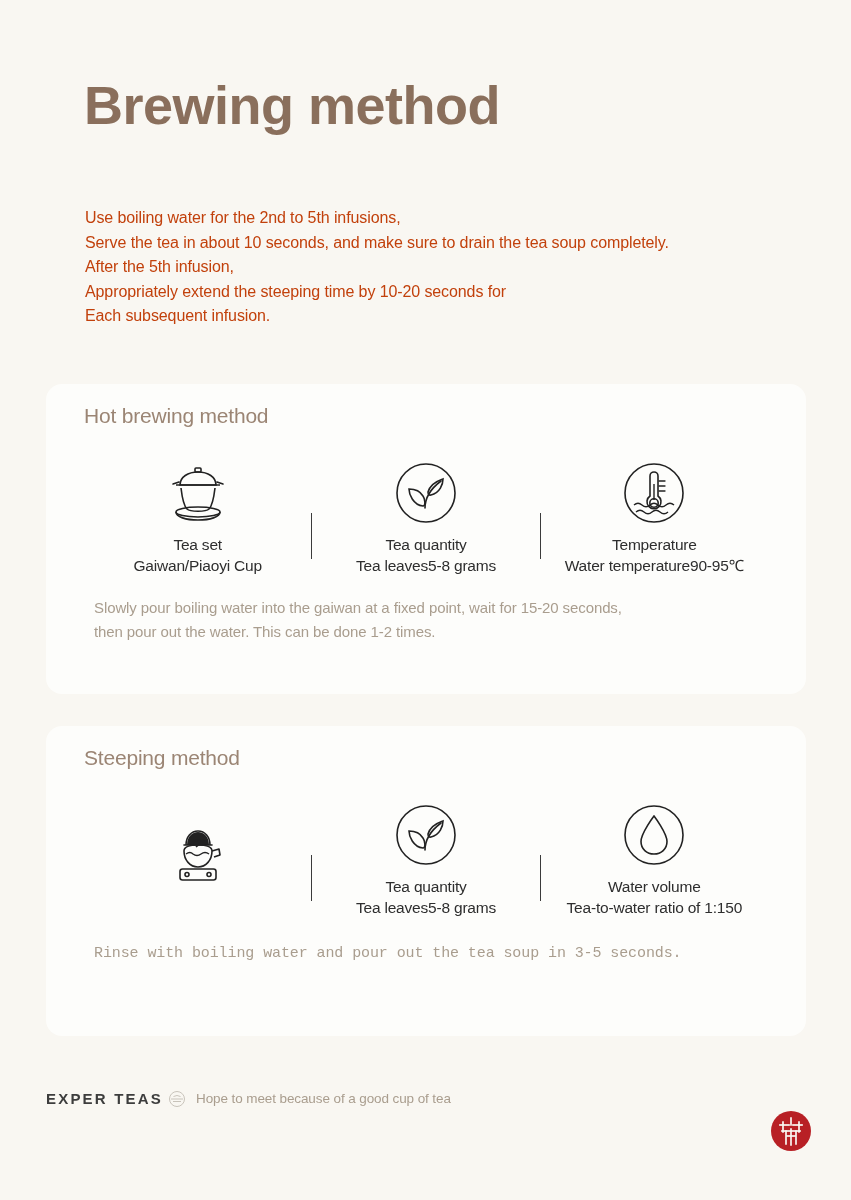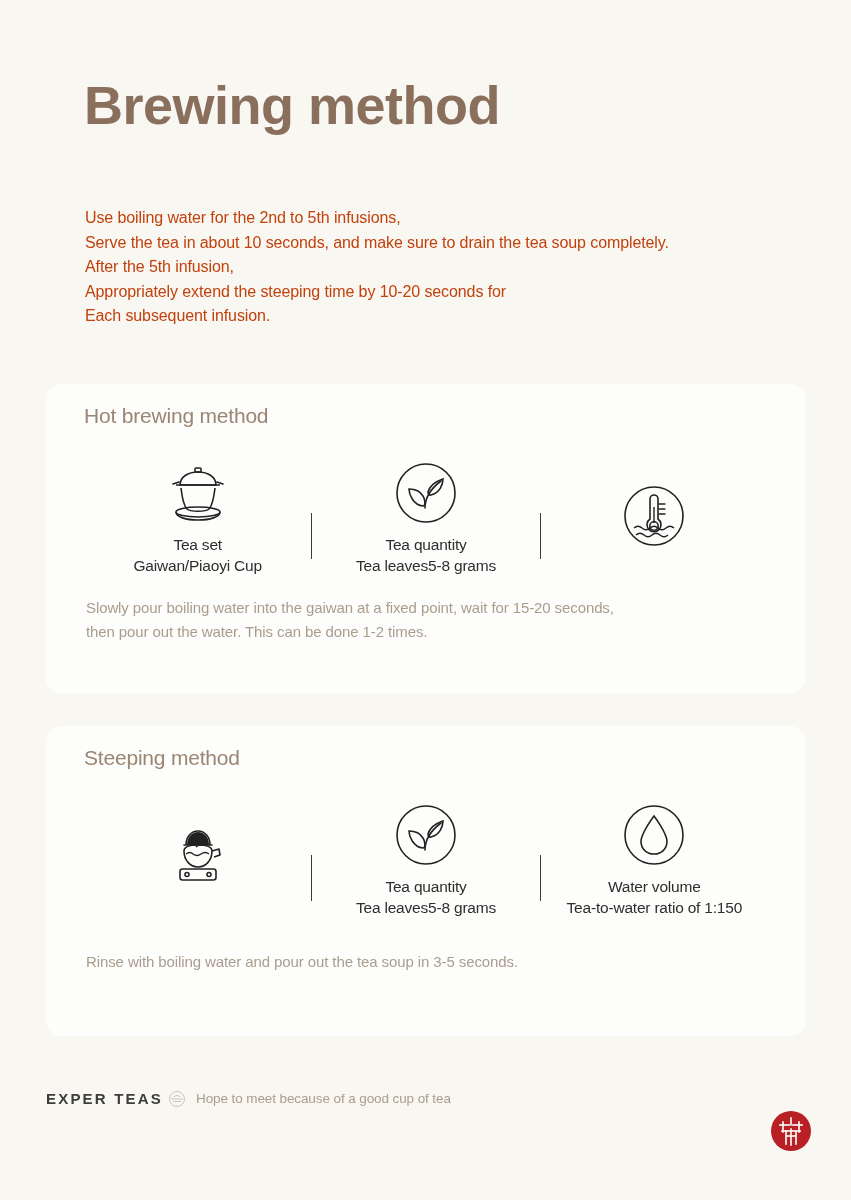--- a/index.html
+++ b/index.html
@@ -110,22 +110,22 @@
   .card-note {
     position: absolute;
     left: 40px;
     right: 40px;
     top: 212px;
     font-size: 15px;
     line-height: 24px;
     color: #a99d8e;
     letter-spacing: -0.1px;
   }
-  #card-steep .card-note { top: 224px; }
-  .card-note .ln { display: block; }
+  #card-steep .card-note { top: 216px; font-family: Liberation Mono, monospace; }
+  .card-note .ln { display: block; margin-left: 8px; }
 
   
   .footer {
     position: absolute;
     left: 0;
     top: 1064px;
     width: 790px;
     height: 70px;
     text-align: center;
   }
@@ -225,20 +225,24 @@
         <div class="icon-wrap">
           <svg width="62" height="62" viewBox="0 0 62 62" fill="none" stroke="#222" stroke-width="1.6">
             <circle cx="31" cy="31" r="29"></circle>
             <path d="M27 14 a4 4 0 0 1 8 0 v20 a7 7 0 1 1 -8 0 Z"></path>
             <circle cx="31" cy="41" r="4.2"></circle>
             <path d="M31 22 v16" stroke-width="1.4"></path>
             <path d="M36 19 h6 M36 24 h6 M36 29 h6" stroke-width="1.3" stroke-linecap="round"></path>
             <path d="M11 43 q4 -3.5 8 0 q4 3.5 8 0 q4 -3.5 8 0 q4 3.5 8 0 q4 -3.5 8 0" stroke-width="1.4"></path>
             <path d="M13 50 q4 -3.5 8 0 q4 3.5 8 0 q4 -3.5 8 0 q4 3.5 8 0" stroke-width="1.4"></path>
           </svg>
+        </div>
+        <div class="col-label">
+          <span>Temperature</span>
+          <span class="sub">Water temperature90-95℃</span>
         </div>
       </div>
 
     </div>
 
     <div class="card-note">
       <span class="ln">Slowly pour boiling water into the gaiwan at a fixed point, wait for 15-20 seconds,</span>
       <span class="ln">then pour out the water. This can be done 1-2 times.</span>
     </div>
   </section>

